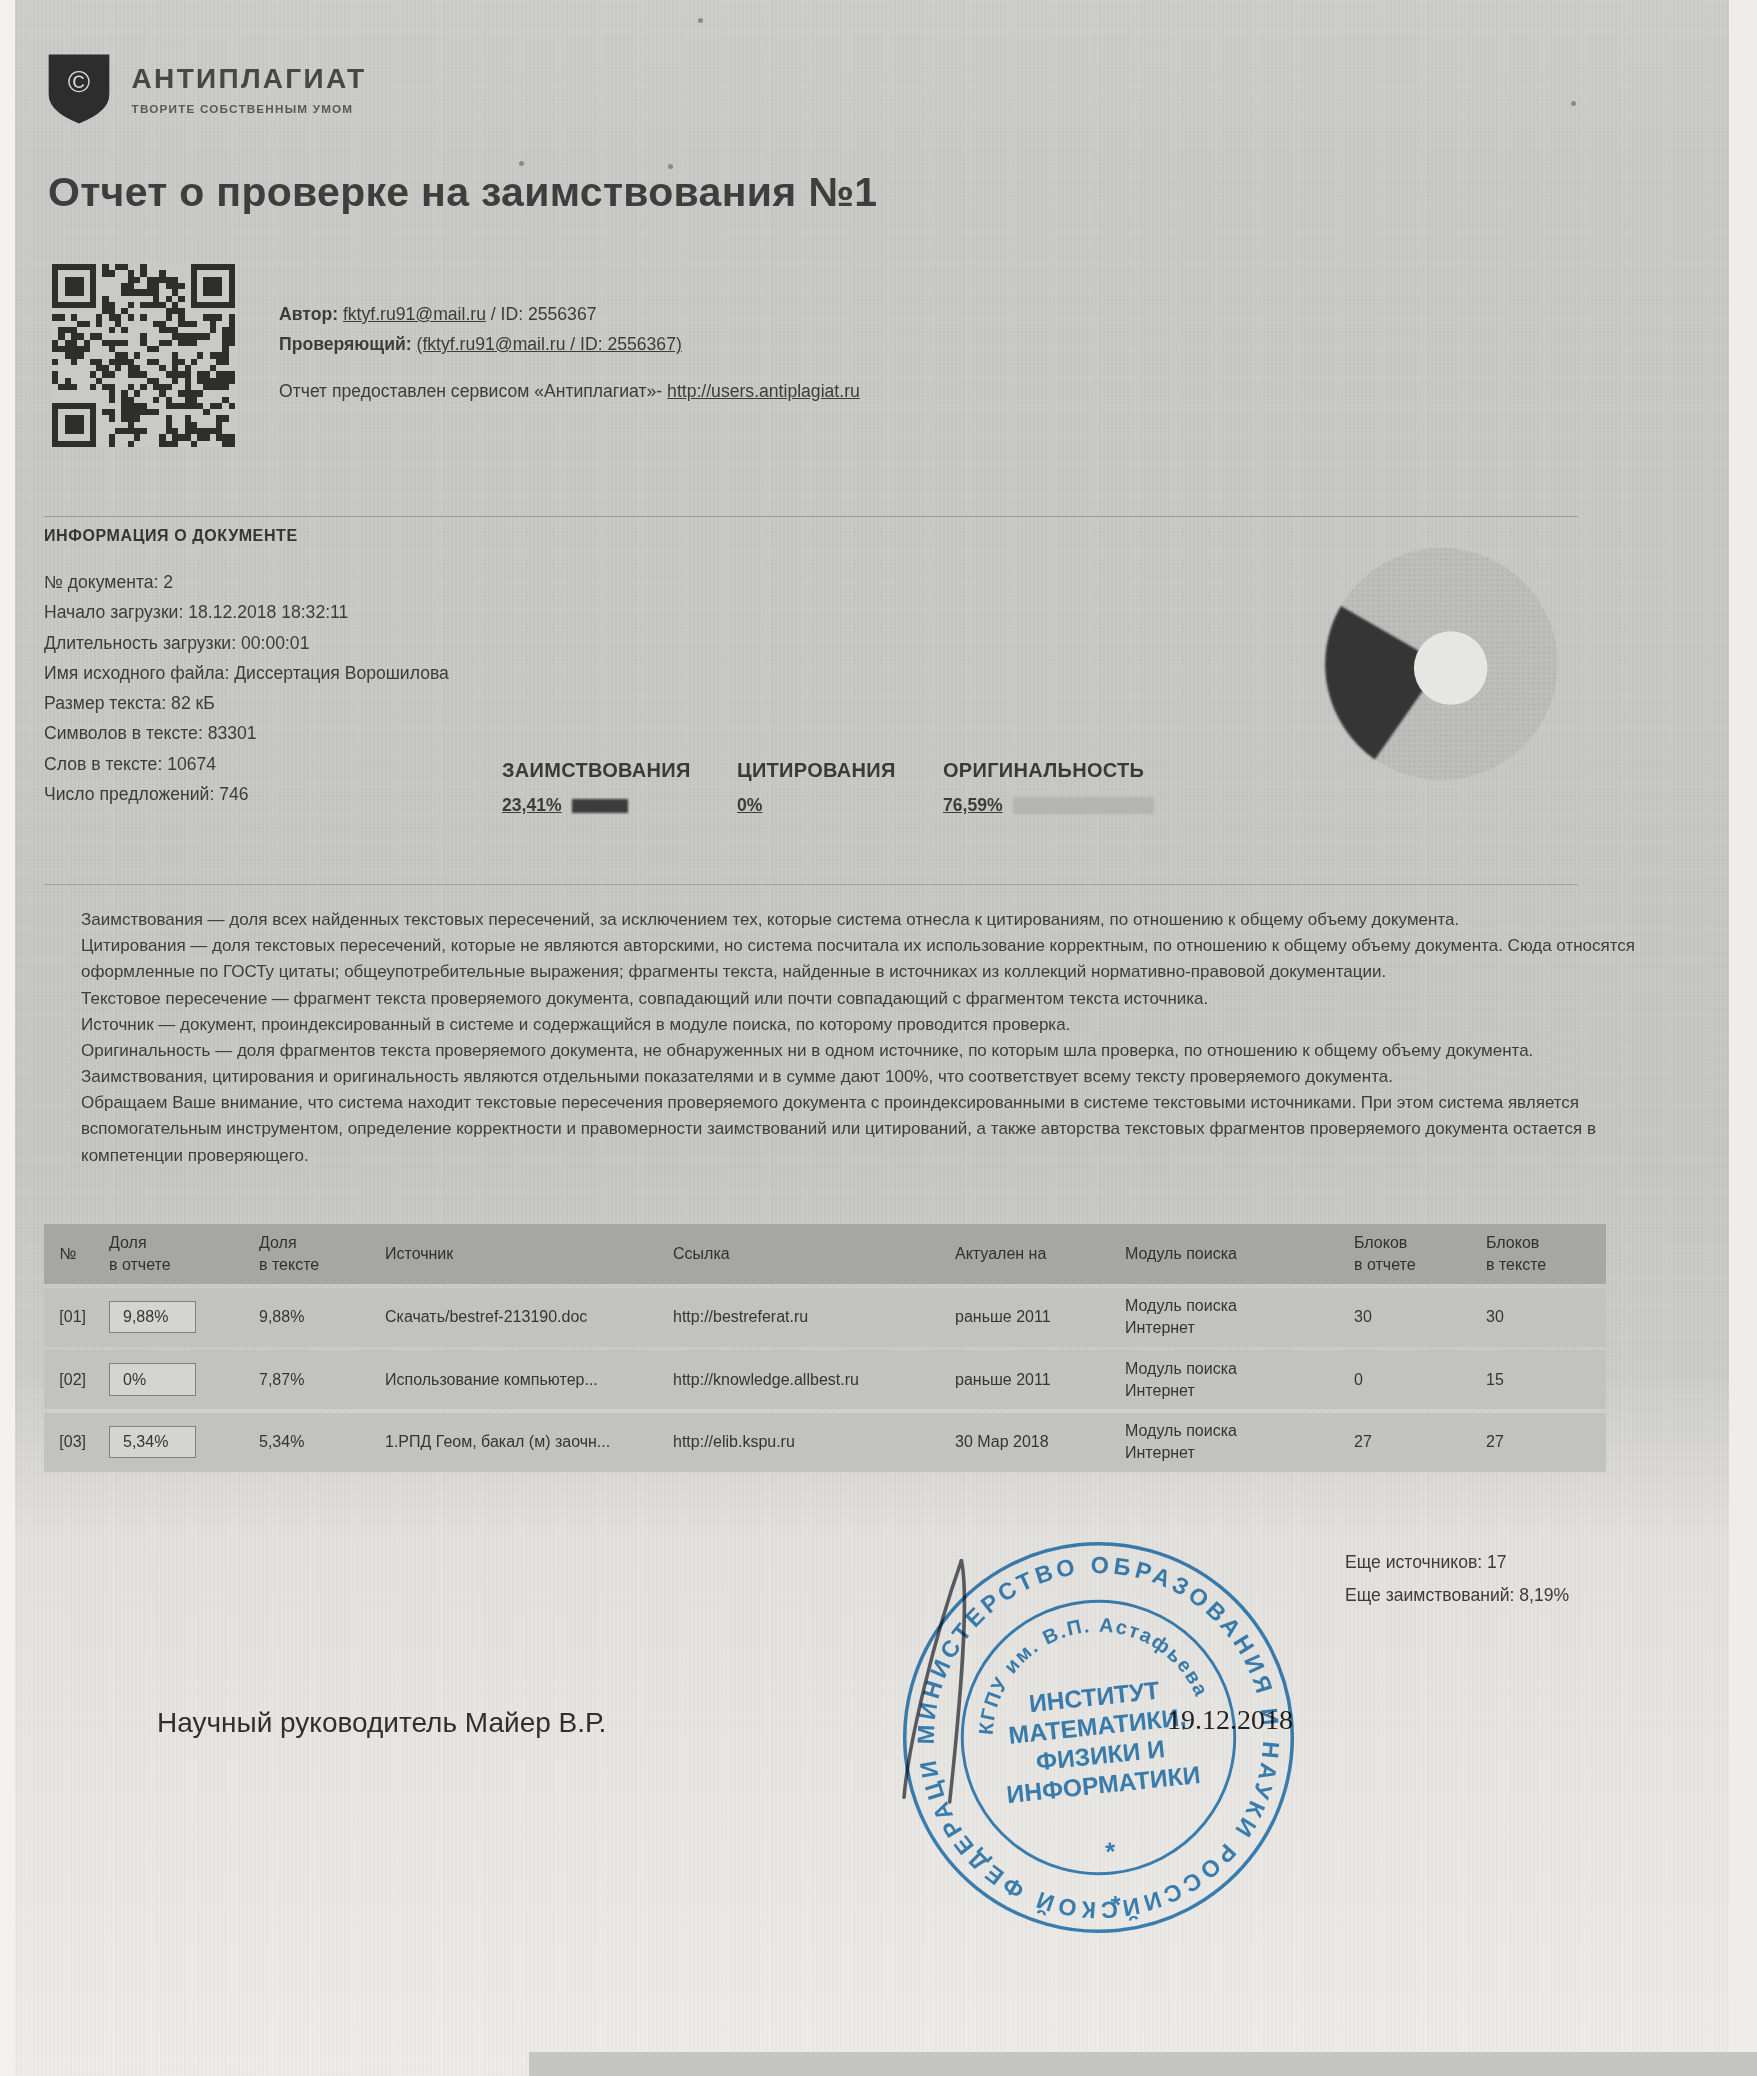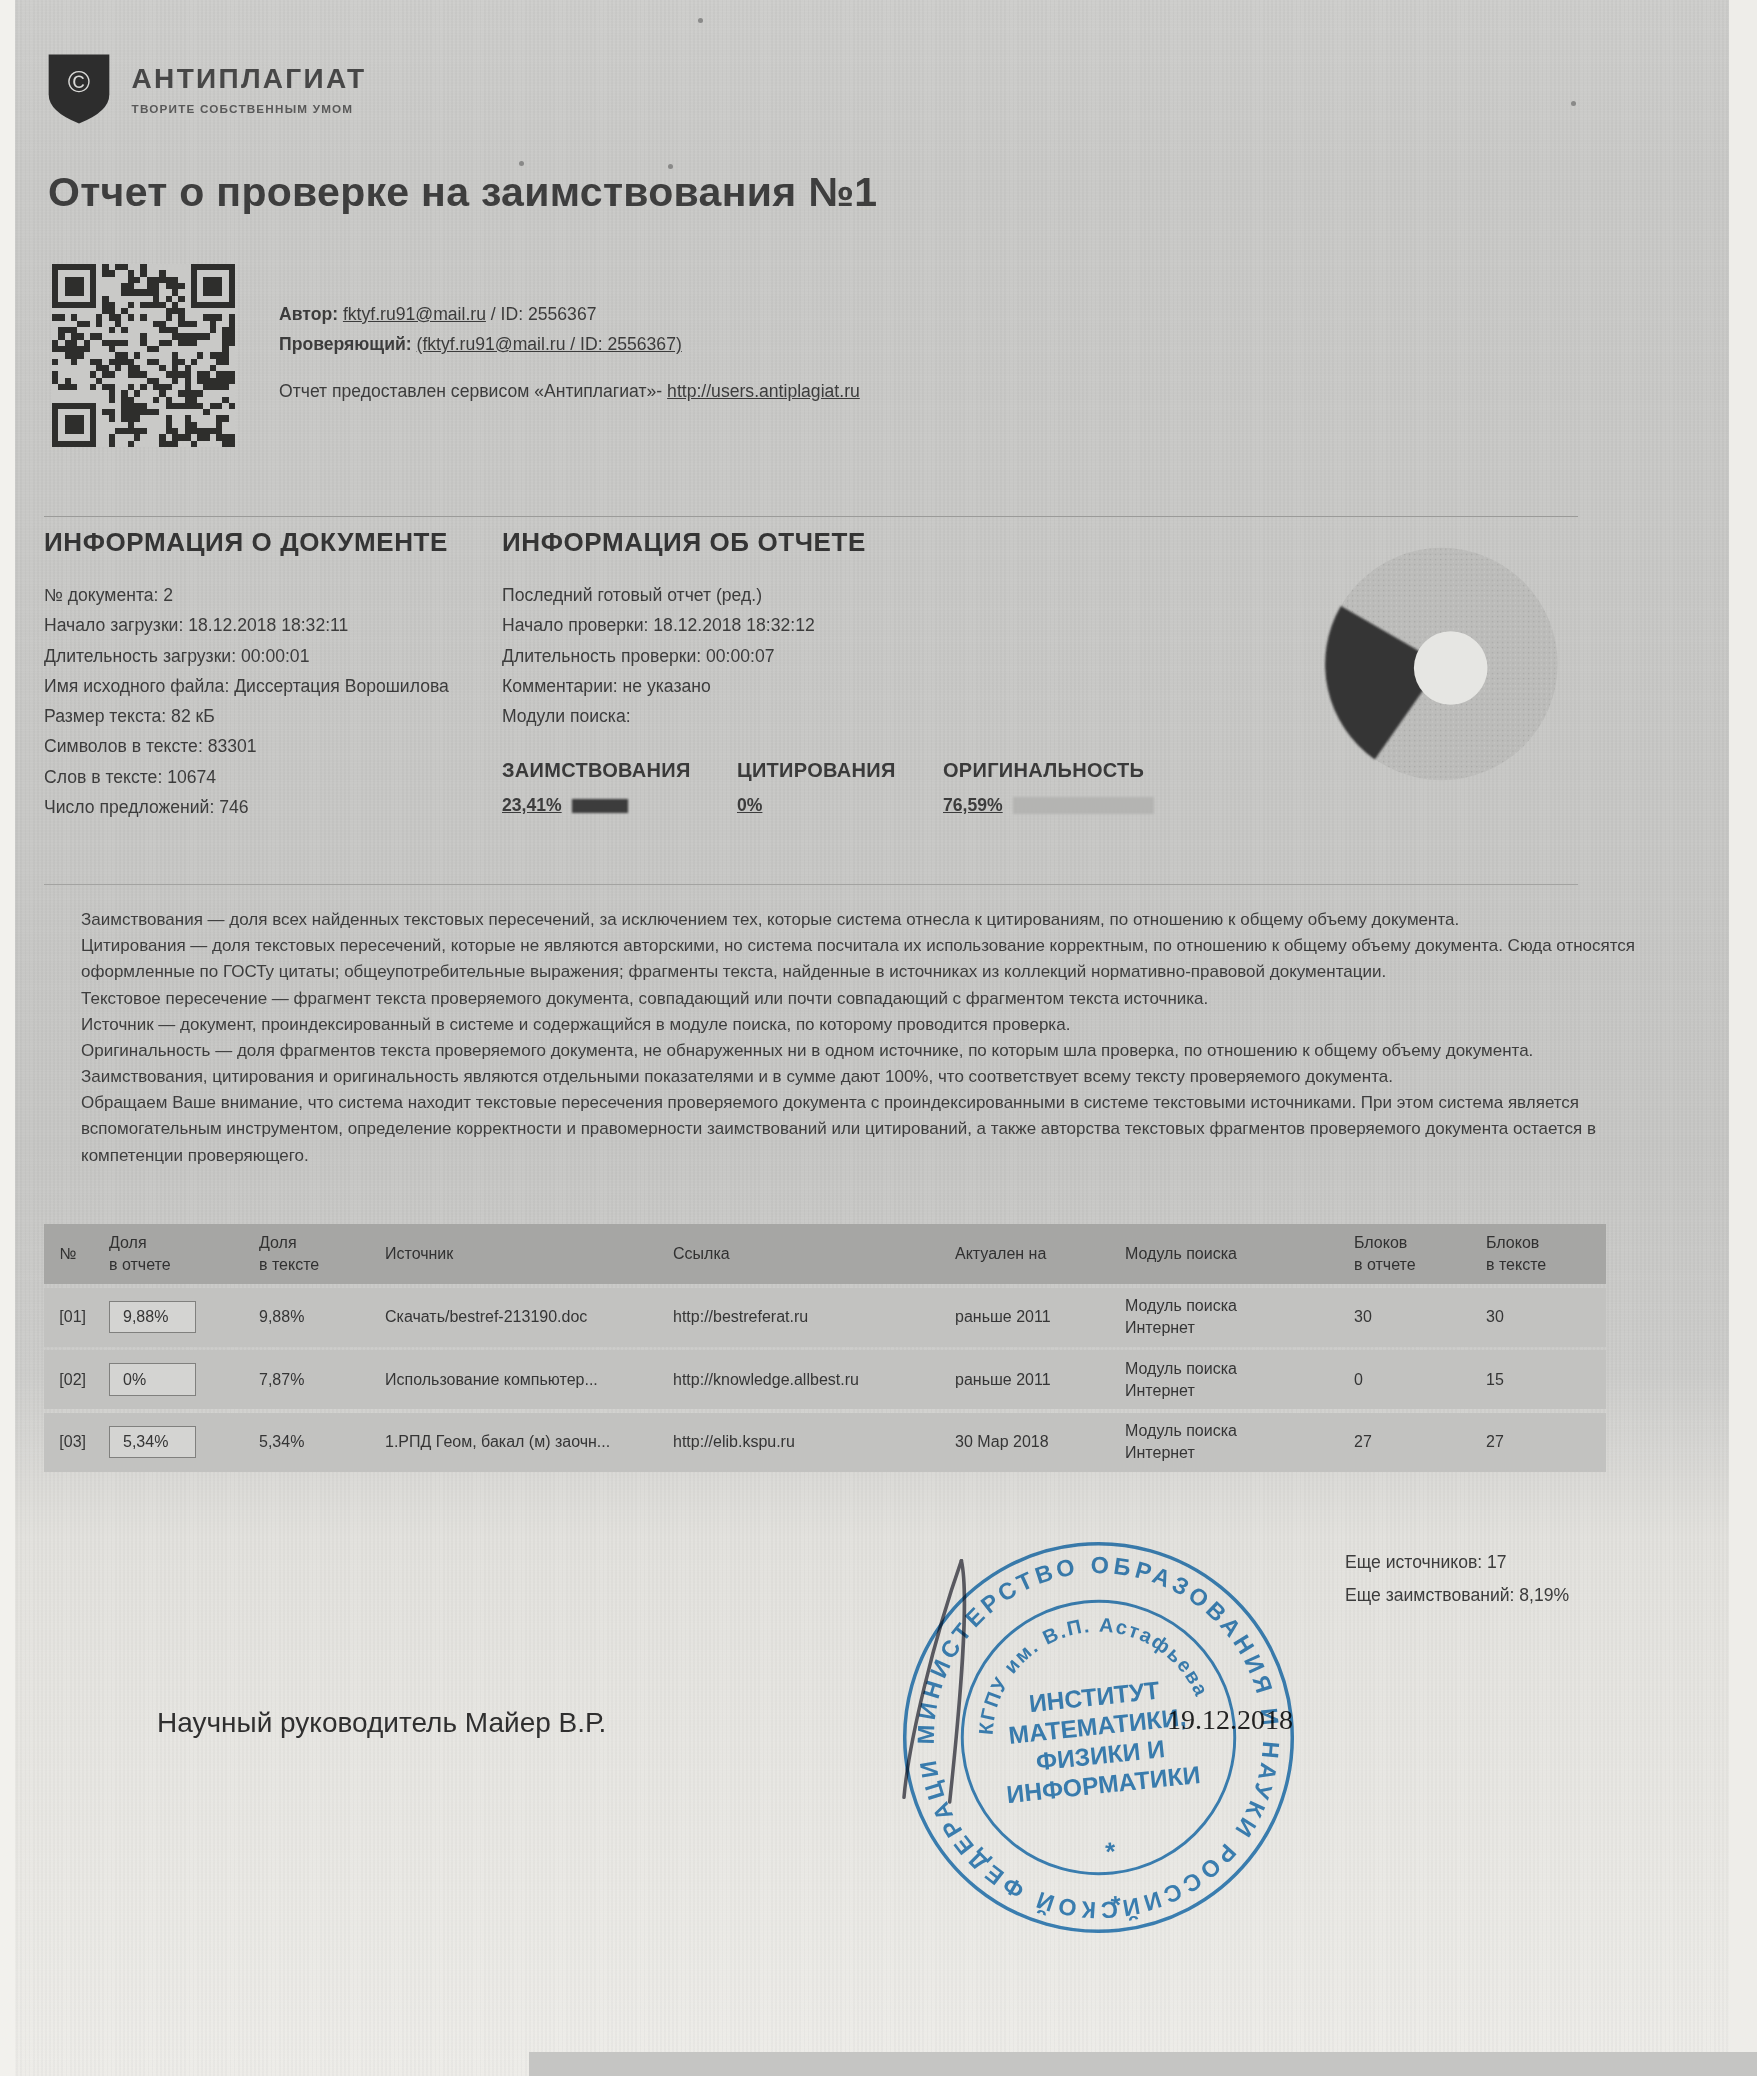--- a/index.html
+++ b/index.html
@@ -27,21 +27,21 @@
   .svc{margin-top:17.6px;}
   .lbl{font-weight:700;}
   .lnk{text-decoration:underline;}
 
   .hr{position:absolute;left:44px;width:1534px;height:0;border-top:1.8px solid #9b9b99;}
   .hr1{top:516px;}
   .hr2{top:884px;border-top-color:#a3a3a1;}
 
   .col-doc{position:absolute;left:44px;top:527px;width:435px;}
   .col-rep{position:absolute;left:502px;top:527px;width:587px;}
-  h2.sec{margin:0 0 22px;font-size:26px;font-weight:700;color:#353535;letter-spacing:0.6px;}
+  h2.sec{margin:0 0 22px;font-size:16px;font-weight:700;color:#353535;letter-spacing:0.6px;}
   .info-line{font-size:17.6px;line-height:1.72;color:#3c3c3c;}
 
   .stats{position:absolute;left:502px;top:759px;display:flex;}
   .stat:nth-child(1){width:235px;}
   .stat:nth-child(2){width:206px;}
   .stat-label{font-size:20px;font-weight:700;color:#3a3a3a;letter-spacing:0.3px;}
   .stat-value{margin-top:13px;font-size:17.6px;font-weight:700;display:flex;align-items:center;gap:10.6px;text-decoration:underline;}
   .bar-dark{width:56px;height:14px;background:#3c3c3c;filter:blur(0.9px);}
   .bar-light{width:141px;height:16.4px;background:#b4b4b2;filter:blur(1.2px);}
 
@@ -418,28 +418,20 @@
     <div class="info-line">№ документа: 2</div>
     <div class="info-line">Начало загрузки: 18.12.2018 18:32:11</div>
     <div class="info-line">Длительность загрузки: 00:00:01</div>
     <div class="info-line">Имя исходного файла: Диссертация Ворошилова</div>
     <div class="info-line">Размер текста: 82 кБ</div>
     <div class="info-line">Символов в тексте: 83301</div>
     <div class="info-line">Слов в тексте: 10674</div>
     <div class="info-line">Число предложений: 746</div>
   </div>
 
-  <div class="col-rep">
-    <h2 class="sec">ИНФОРМАЦИЯ ОБ ОТЧЕТЕ</h2>
-    <div class="info-line">Последний готовый отчет (ред.)</div>
-    <div class="info-line">Начало проверки: 18.12.2018 18:32:12</div>
-    <div class="info-line">Длительность проверки: 00:00:07</div>
-    <div class="info-line">Комментарии: не указано</div>
-    <div class="info-line">Модули поиска:</div>
-  </div>
 
   <div class="stats">
     <div class="stat">
       <div class="stat-label">ЗАИМСТВОВАНИЯ</div>
       <div class="stat-value">
         <span>23,41%</span>
         <span class="bar-dark"></span>
       </div>
     </div>
     <div class="stat">

